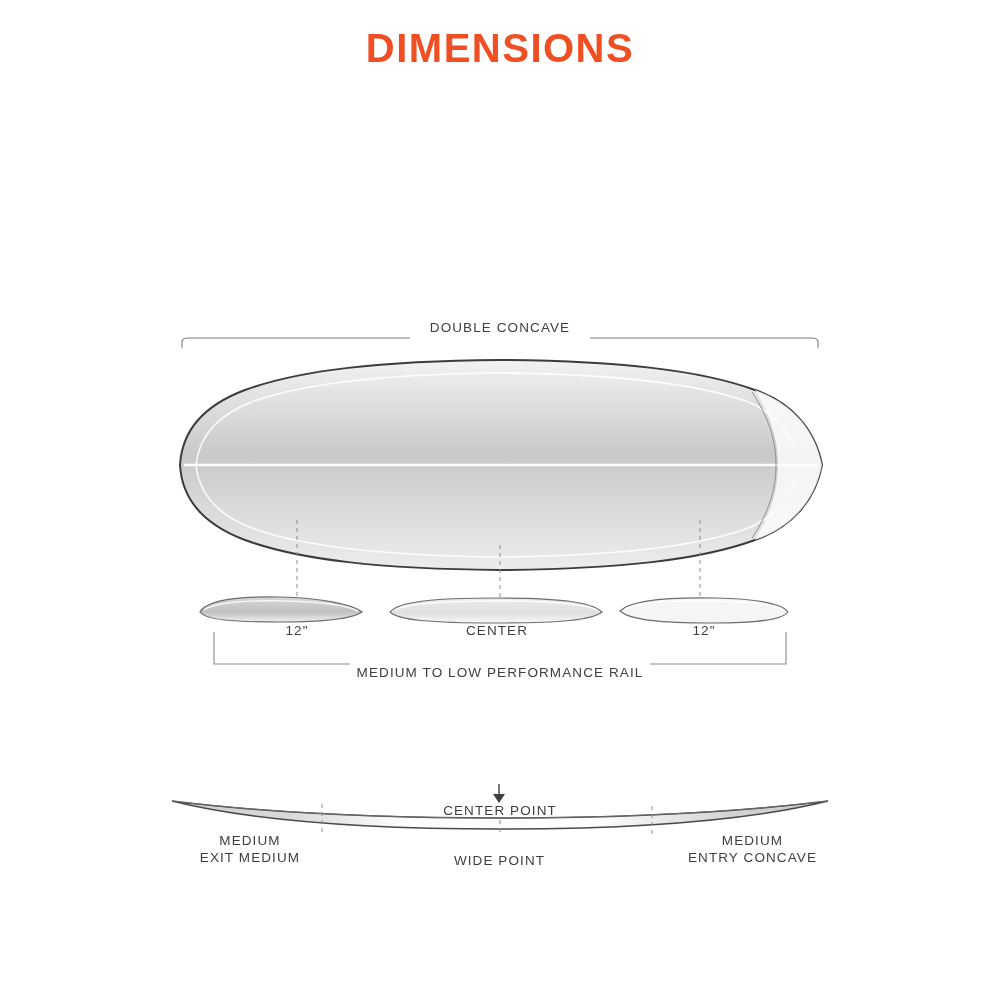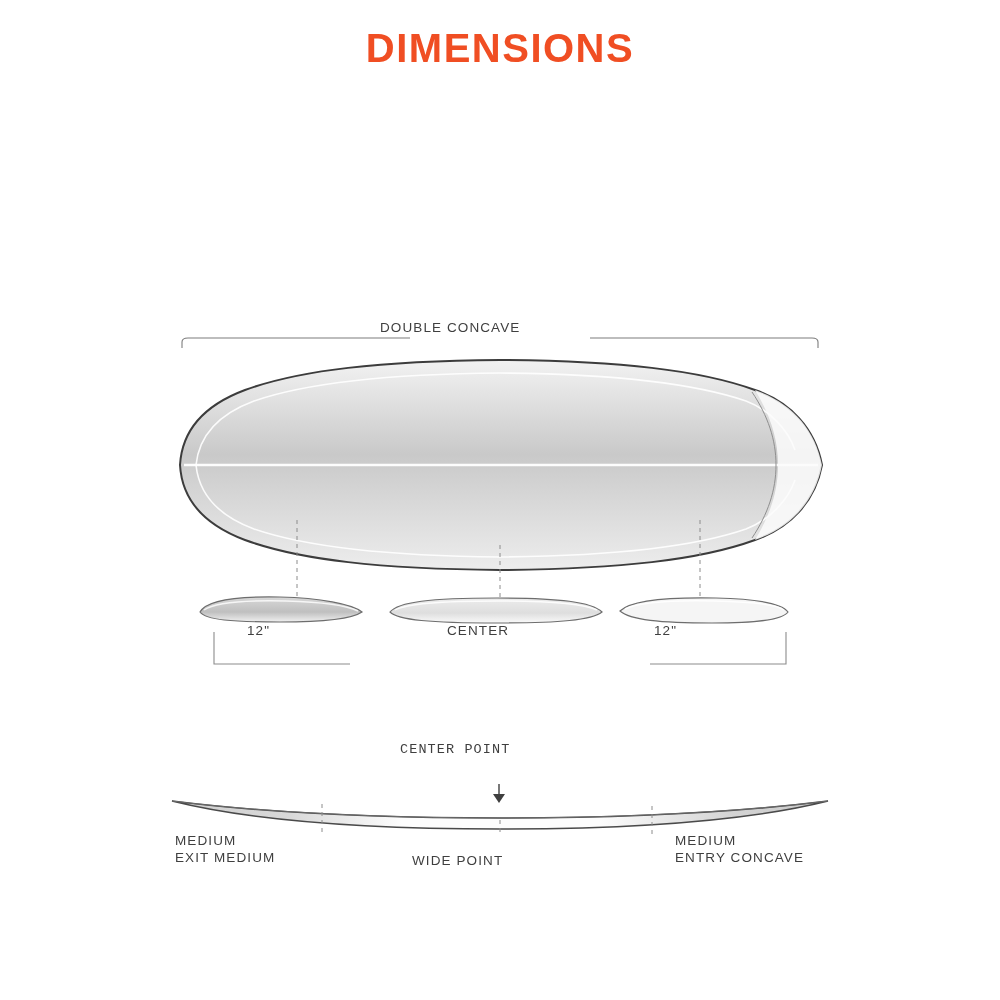--- a/index.html
+++ b/index.html
@@ -30,21 +30,21 @@
     letter-spacing: 1.5px;
     font-weight: bold;
     color: #f04e23;
   }
   .lbl {
     position: absolute;
     font-size: 13.5px;
     letter-spacing: 1.1px;
     color: #3f3f3f;
     white-space: nowrap;
-    text-align: left;
+    text-align: center;
   }
   .lbl.two {
     line-height: 17px;
   }
   svg {
     position: absolute;
     top: 0;
     left: 0;
   }
 </style>
@@ -158,22 +158,23 @@
       <path d="M652,806 L652,834"></path>
     </g>
   </svg>
 
   <div class="lbl" style="left:380px; top:320px; width:240px;">DOUBLE CONCAVE</div>
 
   <div class="lbl" style="left:247px; top:623px; width:100px;">12"</div>
   <div class="lbl" style="left:447px; top:623px; width:100px;">CENTER</div>
   <div class="lbl" style="left:654px; top:623px; width:100px;">12"</div>
 
+  <div class="lbl" style="left:300px; top:665px; width:400px;">MEDIUM TO LOW PERFORMANCE RAIL</div>
 
-  <div class="lbl" style="left:400px; top:742px; width:200px;font-family:Liberation Mono, monospace;">CENTER POINT</div>
+  <div class="lbl" style="left:400px; top:803px; width:200px;">CENTER POINT</div>
 
   <div class="lbl two" style="left:175px; top:832px; width:150px;">
     <div>MEDIUM</div>
     <div>EXIT MEDIUM</div>
   </div>
 
   <div class="lbl two" style="left:412px; top:852px; width:175px;">
     <div>WIDE POINT</div>
   </div>
 

